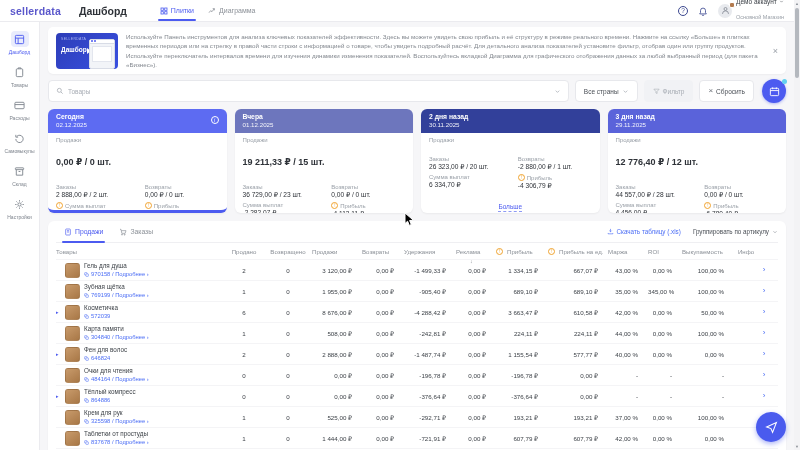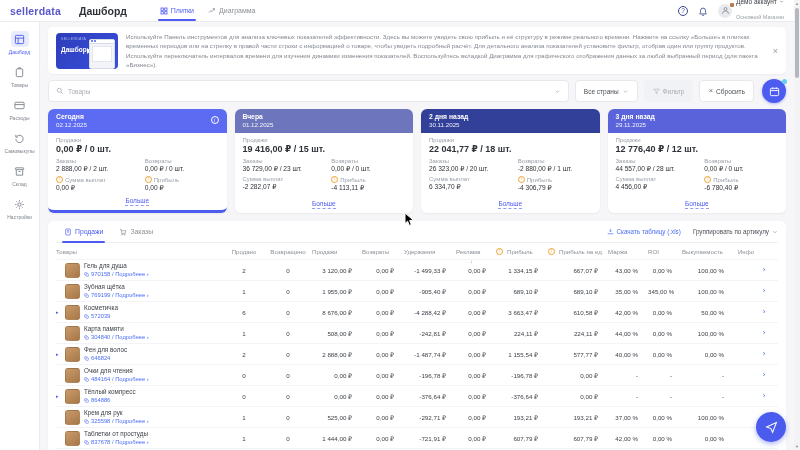--- a/index.html
+++ b/index.html
@@ -72,21 +72,21 @@
   
   .cards { display:flex; gap:8px; margin-top:7px; }
   .kcard { flex:1; height:104px; background:#fff; border-radius:6px; overflow:hidden; box-shadow:0 1px 2px rgba(0,0,0,.05); display:flex; flex-direction:column; }
   .kcard.accent { border-bottom:3px solid #4c5bf0; }
   .khead { color:#fff; padding:4px 8px 3px; display:flex; justify-content:space-between; align-items:flex-start; min-height:24px; }
   .ktitle { font-size:6.8px; font-weight:bold; }
   .kdate { font-size:6.2px; opacity:.92; margin-top:1px; }
   .kinfo { width:8px; height:8px; border:1px solid #fff; border-radius:50%; color:#fff; font-size:5px; display:none; align-items:center; justify-content:center; margin-top:3px; cursor:pointer; }
   .kinfo::before { content:"i"; font-style:italic; }
   .kcard.has-info .kinfo { display:flex; }
-  .kbody { padding:4px 8px 4px; flex:1; display:flex; flex-direction:column; }
+  .kbody { padding:4px 8px 4px; flex:1; display:flex; flex-direction:column;gap:13px; }
   .klabel { font-size:6px; color:#9aa0a8; display:flex; align-items:center; }
   .ksales { font-size:9px; font-weight:bold; color:#2e3238; margin:1px 0 4px; }
   .kgrid { display:grid; grid-template-columns:1.15fr 1fr; gap:3px 4px; }
   .kval2 { font-size:6.6px; color:#2e3238; margin-top:1px; }
   .oico { display:none; width:7px; height:7px; border:1px solid #f0a32f; border-radius:50%; color:#f0a32f; font-size:4.5px; align-items:center; justify-content:center; margin-right:2px; flex:none; }
   .oico::before { content:"!"; }
   .oico.show { display:inline-flex; }
   .kmore { margin-top:auto; align-self:center; font-size:6.5px; color:#4c5bf0; border-bottom:1px dashed #8e9af5; padding-bottom:1px; cursor:pointer; }
 
   
@@ -363,21 +363,21 @@
       <div class="kcard">
     <div class="khead" style="background: rgb(109, 118, 189);">
       <div>
         <div class="ktitle">Вчера</div>
         <div class="kdate">01.12.2025</div>
       </div>
 
     </div>
     <div class="kbody">
       <div class="klabel f-sales-l">Продажи</div>
-      <div class="ksales f-sales">19 416,00 ₽ / 15 шт.</div>
+      <div class="ksales f-sales">19 211,33 ₽ / 15 шт.</div>
       <div class="kgrid">
         <div>
           <div class="klabel f-ord-l">Заказы</div>
           <div class="kval2 f-ord">36 729,00 ₽ / 23 шт.</div>
         </div>
         <div>
           <div class="klabel f-ret-l">Возвраты</div>
           <div class="kval2 f-ret">0,00 ₽ / 0 шт.</div>
         </div>
         <div>
@@ -400,21 +400,20 @@
       <div class="kcard">
     <div class="khead" style="background: rgb(50, 64, 154);">
       <div>
         <div class="ktitle">2 дня назад</div>
         <div class="kdate">30.11.2025</div>
       </div>
 
     </div>
     <div class="kbody">
       <div class="klabel f-sales-l">Продажи</div>
-      <div class="ksales f-sales">22 041,77 ₽ / 18 шт.</div>
       <div class="kgrid">
         <div>
           <div class="klabel f-ord-l">Заказы</div>
           <div class="kval2 f-ord">26 323,00 ₽ / 20 шт.</div>
         </div>
         <div>
           <div class="klabel f-ret-l">Возвраты</div>
           <div class="kval2 f-ret">-2 880,00 ₽ / 1 шт.</div>
         </div>
         <div>

